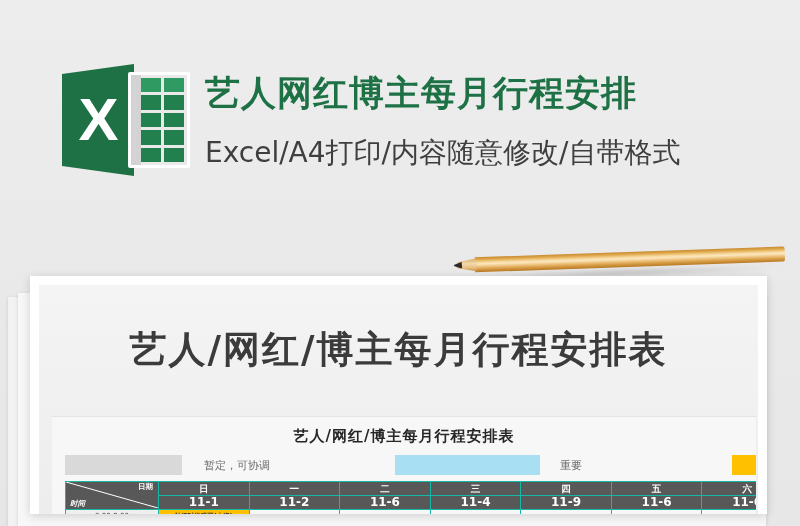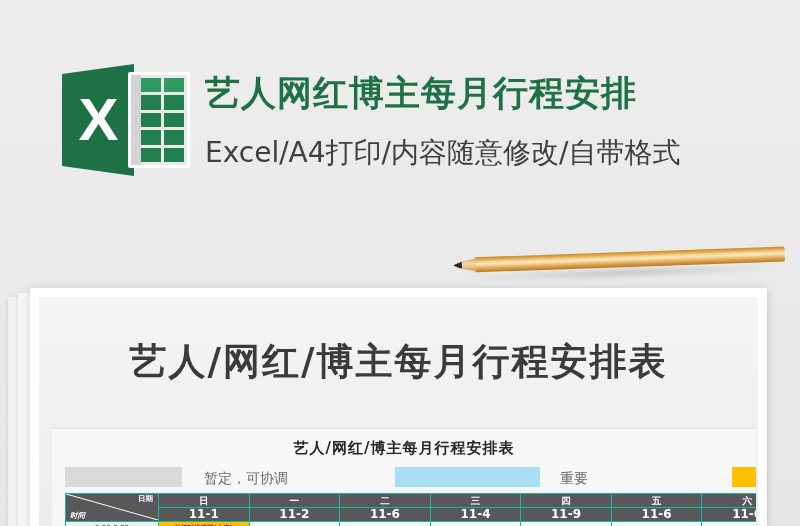--- a/index.html
+++ b/index.html
@@ -53,39 +53,39 @@
   .pencil-shadow{position:absolute;left:462px;top:276px;width:322px;height:8px;
     transform:rotate(-2.0deg);transform-origin:left center;
     background:radial-gradient(ellipse at 50% 0%,rgba(0,0,0,.22),rgba(0,0,0,0) 72%);
     filter:blur(2px);}
 
   
   .sheet-back2{position:absolute;left:8px;top:297px;width:744px;height:229px;
     background:#f2f2f2;box-shadow:0 1px 4px rgba(0,0,0,.13);}
   .sheet-back1{position:absolute;left:18px;top:293px;width:748px;height:233px;
     background:#f7f7f7;box-shadow:0 1px 4px rgba(0,0,0,.13);}
-  .doc-card{position:absolute;left:30px;top:288px;width:737px;height:238px;
+  .doc-card{position:absolute;left:30px;top:276px;width:737px;height:238px;
     background:#ffffff;box-shadow:0 2px 9px rgba(0,0,0,.16);}
   .doc-inner{position:absolute;left:9px;top:9px;right:9px;bottom:0;
     background:linear-gradient(180deg,#f4f4f4 0%,#f0f0f0 60%,#ededed 100%);}
 
   .doc-heading{position:absolute;left:0;right:0;top:40px;text-align:center;
     color:#3b3b3b;font-size:37px;font-weight:700;letter-spacing:2px;
     font-family:"DejaVu Sans","Liberation Sans",sans-serif;white-space:nowrap;}
 
   
   .ss{position:absolute;left:13px;top:131px;right:2px;bottom:0;
     background:#f7f7f7;border-top:1px solid #e4e4e4;overflow:hidden;}
   .ss-title{text-align:center;color:#262626;font-size:15px;font-weight:700;
     letter-spacing:1px;padding-top:10px;white-space:nowrap;
     font-family:"DejaVu Sans","Liberation Sans",sans-serif;}
 
   .legend{position:absolute;left:0;right:0;top:38px;height:20px;}
   .legend .sw{position:absolute;top:0;height:20px;}
-  .legend .lb{position:absolute;top:3px;font-size:14px;color:#6a6a6a;
+  .legend .lb{position:absolute;top:3px;font-size:11px;color:#6a6a6a;
     font-family:"DejaVu Sans","Liberation Sans",sans-serif;white-space:nowrap;}
   .sw-gray{left:13px;width:117px;background:#d9d9d9;}
   .lb-gray{left:152px;}
   .sw-blue{left:343px;width:145px;background:#a9dff2;}
   .lb-blue{left:508px;}
   .sw-amber{left:680px;width:160px;background:#ffc000;}
 
   
   .tbl{position:absolute;left:13px;top:64px;right:6px;
     border-collapse:collapse;table-layout:fixed;width:728px;}

